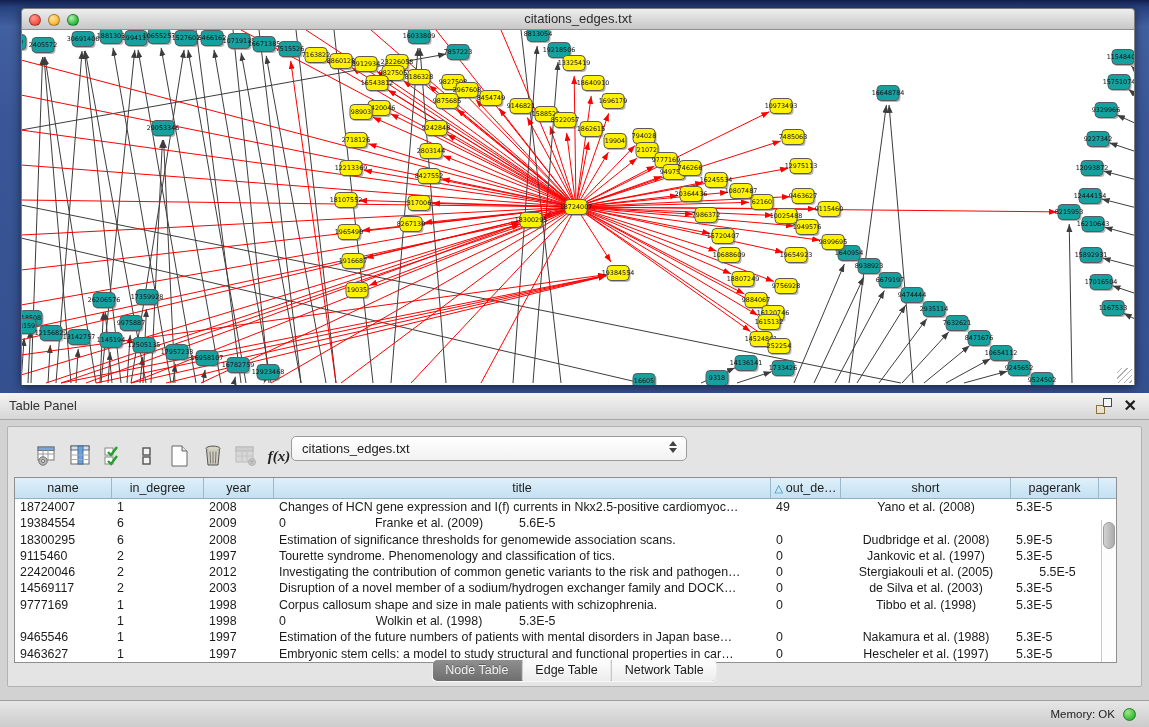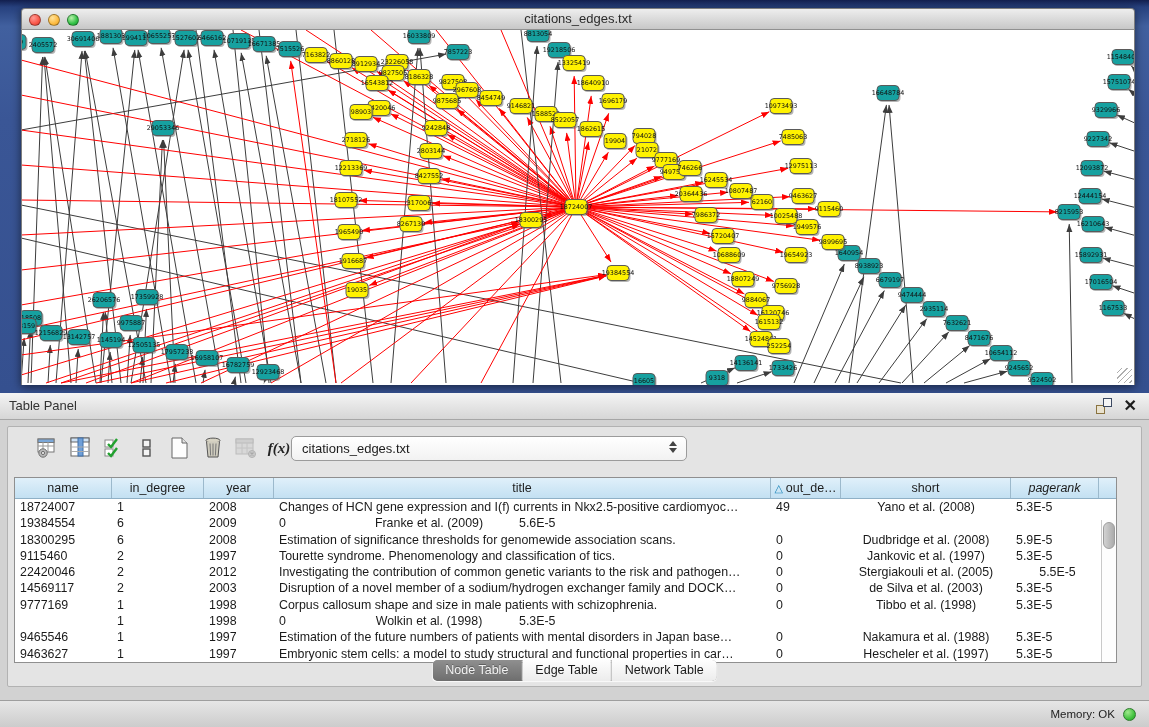--- a/index.html
+++ b/index.html
@@ -38,21 +38,21 @@
   .float-icon { width:16px; height:16px; position:relative; }
   .float-icon .sq1 { position:absolute; left:0; bottom:0; width:9px; height:9px; border:1.5px solid #8a7340; background:#e9e2cf; }
   .float-icon .sq2 { position:absolute; right:0; top:0; width:9px; height:9px; border:1.5px solid #3c4962; background:#f5f5f5; }
   .close-x { font-size:16px; font-weight:bold; color:#1d1d1d; line-height:16px; cursor:default; }
 
   .panel-body { position:absolute; left:7px; top:33px; width:1135px; height:261px;
     background:#e4e4e4; border:1px solid #b2b2b2; border-radius:2px; }
 
   
   .tbar { position:relative; height:44px; }
-  .tbar-icons { position:absolute; left:28px; top:9px; display:flex; align-items:flex-end; gap:9px; }
+  .tbar-icons { position:absolute; left:28px; top:17px; display:flex; align-items:flex-end; gap:9px; }
   .tico { width:24px; height:24px; display:flex; align-items:center; justify-content:center; }
   .fx { font-family:"Liberation Serif", serif; font-style:italic; font-weight:bold; font-size:15px; color:#222; }
   .combo { position:absolute; left:283px; top:9px; width:396px; height:25px; background:linear-gradient(#ffffff,#f2f2f2);
     border:1px solid #9b9b9b; border-radius:5px; font-size:13px; color:#1c1c1c; line-height:23px; padding:0 24px 0 10px; }
   .combo .steppers { position:absolute; right:9px; top:4px; display:flex; flex-direction:column; gap:2px; }
   .combo .up    { width:0; height:0; border-left:4px solid transparent; border-right:4px solid transparent; border-bottom:5px solid #444; }
   .combo .down  { width:0; height:0; border-left:4px solid transparent; border-right:4px solid transparent; border-top:5px solid #444; }
 
   
   .table-zone { position:absolute; left:6px; top:50px; width:1103px; height:186px;
@@ -957,21 +957,21 @@
       </div>
 
       <div class="table-zone">
         <div class="thead" id="thead">
             <div class="th" style="width: 97px;">name</div>
             <div class="th" style="width: 92px;">in_degree</div>
             <div class="th" style="width: 70px;">year</div>
             <div class="th" style="width: 497px;">title</div>
             <div class="th" style="width: 70px;"><span class="sort-tri">△</span>out_de…</div>
             <div class="th" style="width: 170px;">short</div>
-            <div class="th" style="width: 88px; font-style: italic;">pagerank</div>
+            <div class="th" style="width: 88px;">pagerank</div>
           </div>
         <div class="tbody" id="tbody">
           <div class="tr">
               <div class="td" style="width: 97px;">18724007</div>
               <div class="td" style="width: 92px;">1</div>
               <div class="td" style="width: 70px;">2008</div>
               <div class="td" style="width: 497px;">Changes of HCN gene expression and I(f) currents in Nkx2.5-positive cardiomyoc…</div>
               <div class="td" style="width: 70px;">49</div>
               <div class="td c" style="width: 170px;">Yano et al. (2008)</div>
               <div class="td" style="width: 88px;">5.3E-5</div>

